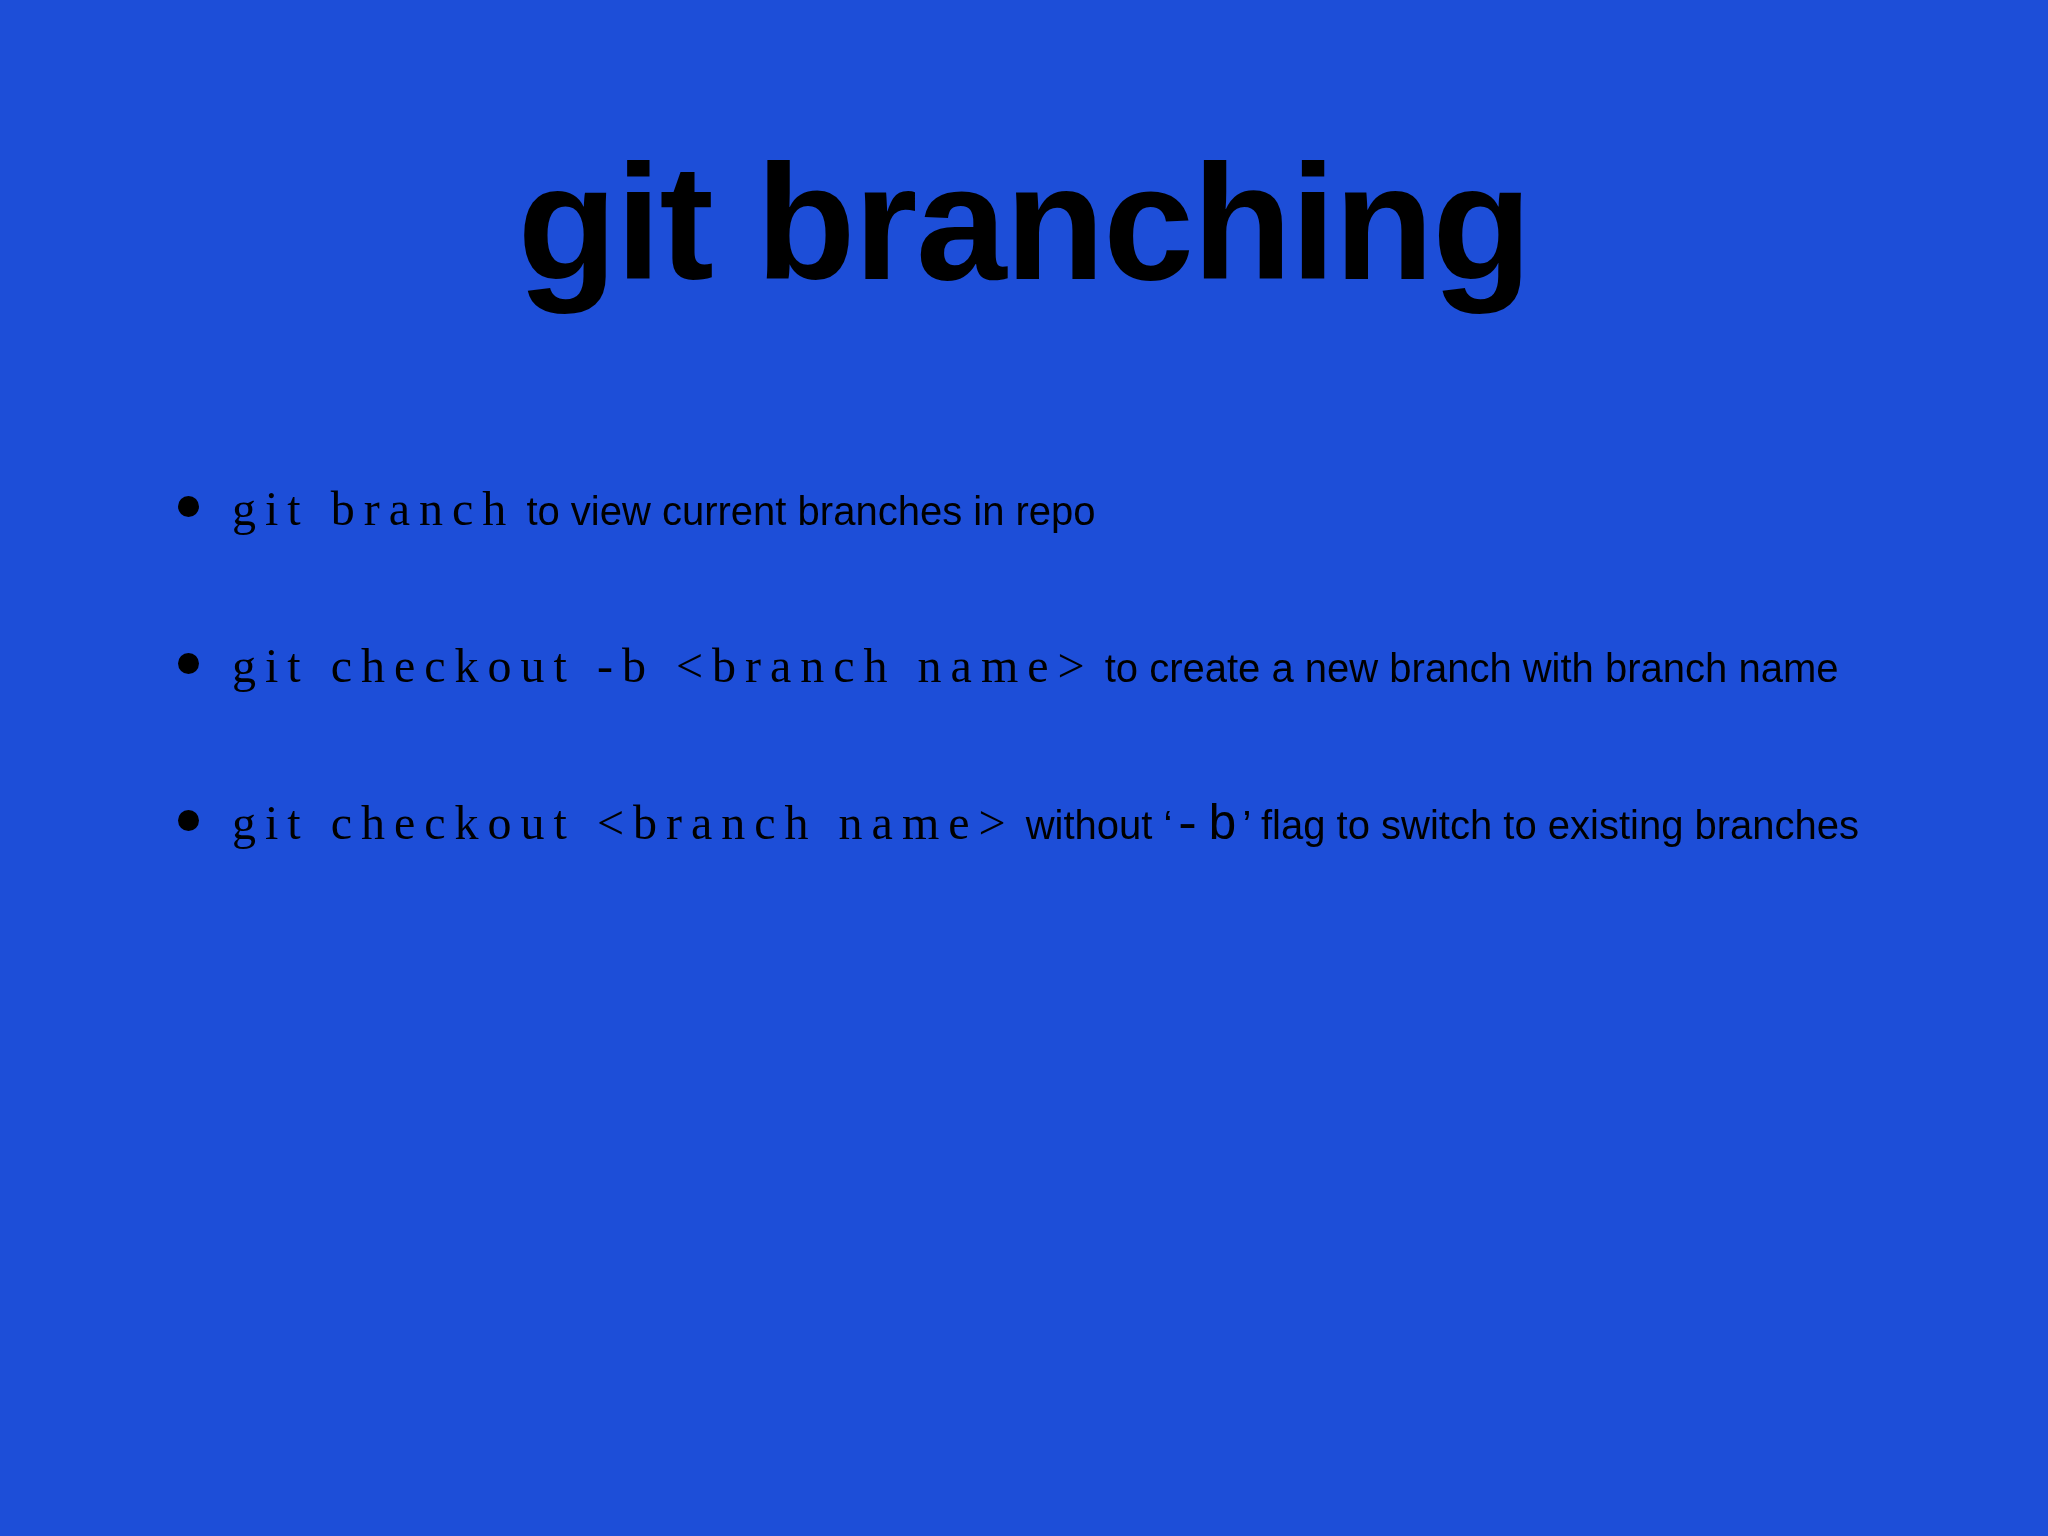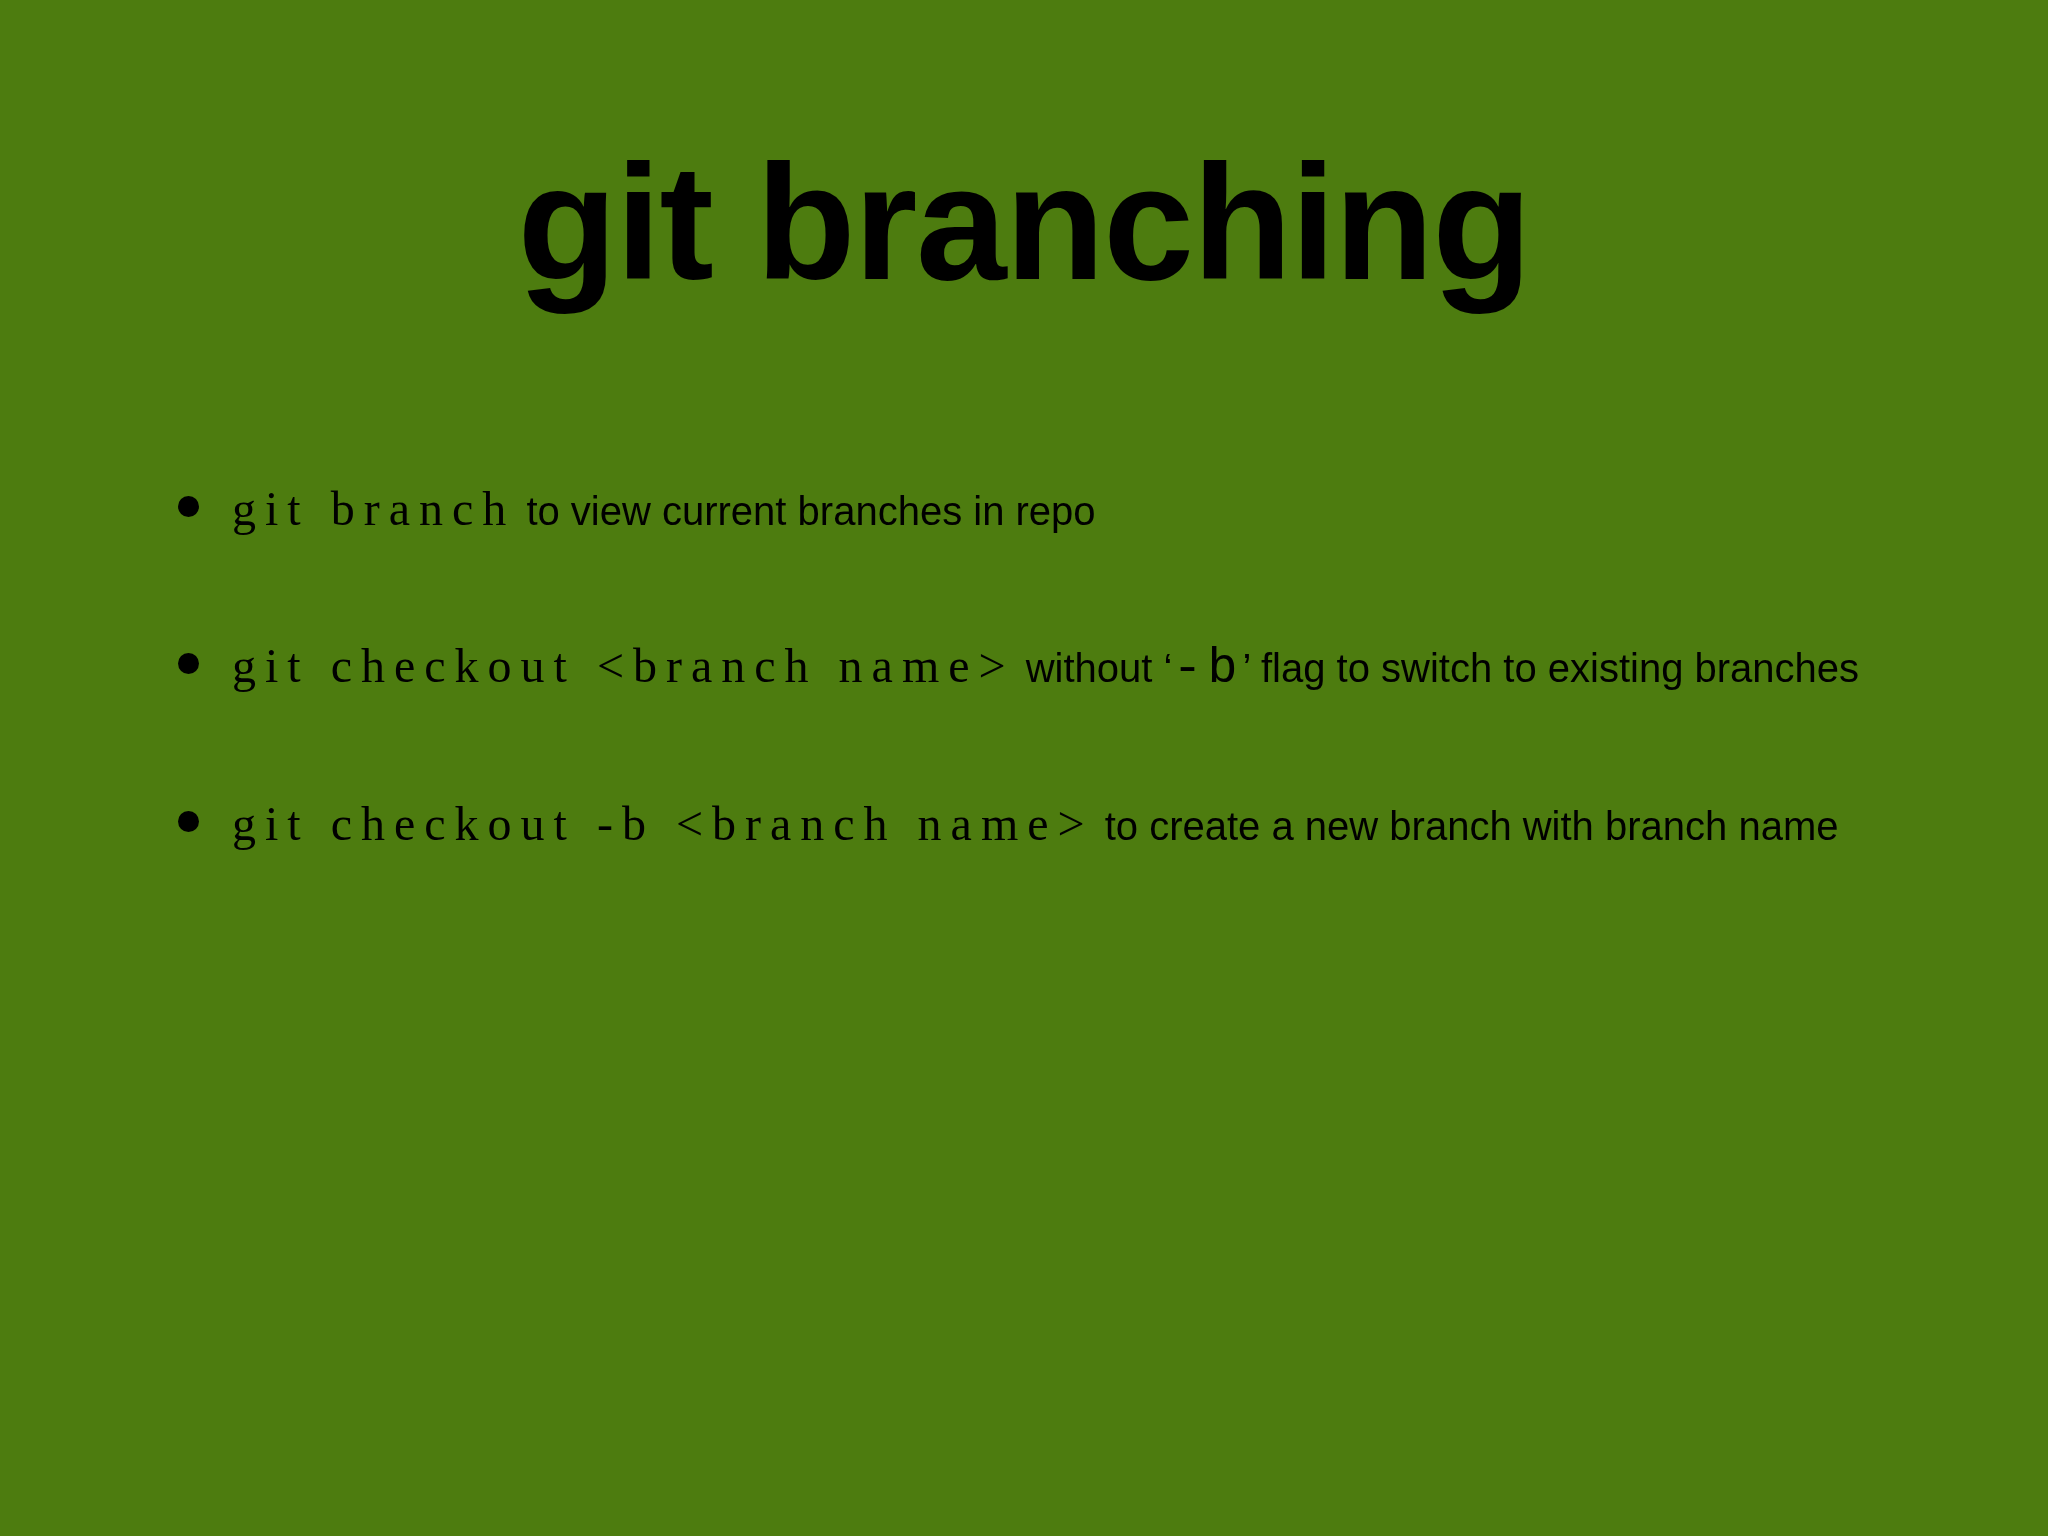--- a/index.html
+++ b/index.html
@@ -12,21 +12,21 @@
     background: #ffffff;
     font-family: "Liberation Sans", sans-serif;
     color: #000000;
     overflow: hidden;
     position: relative;
   }
 
   .slide {
     position: absolute;
     inset: 0;
-    background: #4d7c0f;
+    background: #1d4ed8;
   }
 
   
   .slide-title {
     position: absolute;
     top: 132px;
     left: 0;
     width: 2048px;
     text-align: center;
     font-family: "Liberation Sans", sans-serif;
@@ -103,22 +103,22 @@
 
   <div class="bullet-list">
 
     <div class="bullet-item">
       <span class="bullet-marker"></span>
       <span class="bullet-text"><span class="code">git branch</span><span class="prose"> to view current branches in repo</span></span>
     </div>
 
     <div class="bullet-item">
       <span class="bullet-marker"></span>
-      <span class="bullet-text"><span class="code">git checkout &lt;branch name&gt;</span><span class="prose"> without ‘</span><span class="code-sm">-b</span><span class="prose">’ flag to switch to existing branches</span></span>
+      <span class="bullet-text"><span class="code">git checkout -b &lt;branch name&gt;</span><span class="prose"> to create a new branch with branch name</span></span>
     </div>
 
     <div class="bullet-item">
       <span class="bullet-marker"></span>
-      <span class="bullet-text"><span class="code">git checkout -b &lt;branch name&gt;</span><span class="prose"> to create a new branch with branch name</span></span>
+      <span class="bullet-text"><span class="code">git checkout &lt;branch name&gt;</span><span class="prose"> without ‘</span><span class="code-sm">-b</span><span class="prose">’ flag to switch to existing branches</span></span>
     </div>
 
   </div>
 </div>
 
 </body></html>

